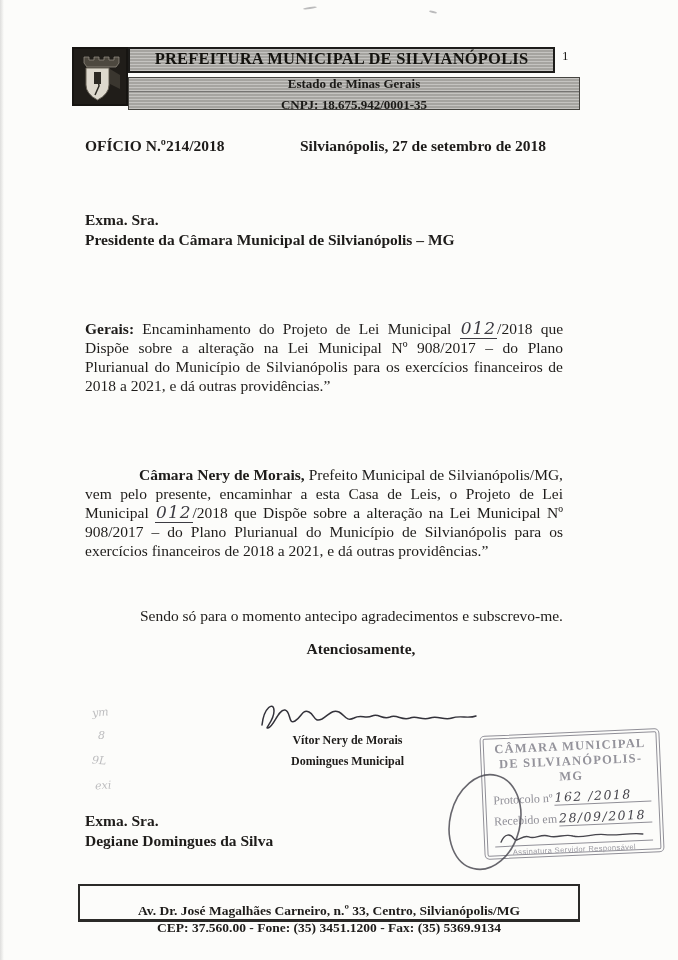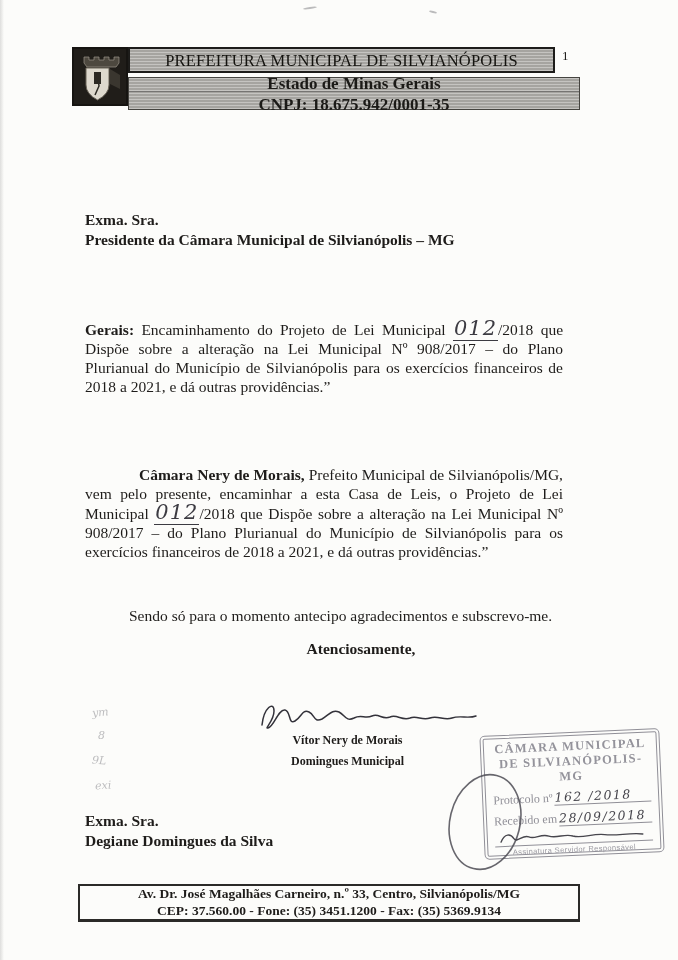--- a/index.html
+++ b/index.html
@@ -17,50 +17,50 @@
   
   .emblem { position:absolute; left:72px; top:47px; width:56px; height:59px; }
   .bar-texture {
     background-color:#b2b0ac;
     background-image:
       repeating-linear-gradient(180deg, rgba(255,255,255,.25) 0 1px, rgba(0,0,0,.07) 1px 3px);
   }
   .title-bar {
     position:absolute; left:128px; top:47px; width:427px; height:26px;
     border:2px solid #1d1c1a; box-sizing:border-box;
-    display:flex; align-items:flex-end; justify-content:center;
-    font-weight:normal; font-size:16.5px; letter-spacing:.2px; white-space:nowrap;
+    display:flex; align-items:flex-start; justify-content:center;
+    font-weight:bold; font-size:16.5px; letter-spacing:.2px; white-space:nowrap;
     color:#14130f;
   }
   .page-num { position:absolute; left:562px; top:48px; font-size:13px; }
   .sub-bar {
     position:absolute; left:128px; top:77px; width:452px; height:33px;
     border:1px solid #454440; box-sizing:border-box;
     display:flex; flex-direction:column; align-items:center; justify-content:center;
-    font-weight:bold; font-size:17px; line-height:15px; color:#1b1a17;gap:6px;
+    font-weight:bold; font-size:13px; line-height:15px; color:#1b1a17;gap:6px;
   }
   .sub-bar::after { content:""; position:absolute; left:0; top:13px; width:100%; height:1px;
     background:rgba(30,30,30,.35); }
 
   
   .ref-row { position:absolute; left:85px; top:137px; width:490px; height:20px; font-weight:bold; font-size:15.5px; }
   .ref-row .oficio   { position:absolute; left:0; }
   .ref-row .dateline { position:absolute; left:215px; }
 
   
   .addr-top { position:absolute; left:85px; top:210px; font-weight:bold; font-size:15.5px; line-height:20px; }
   .para { font-size:15.5px; line-height:19.2px; text-align:justify; }
   .subject  { position:absolute; left:85px; top:303px; width:478px; }
   .body-p1  { position:absolute; left:85px; top:449px; width:478px; text-indent:54px; }
-  .body-p2  { position:absolute; left:85px; top:562px; width:478px; text-indent:44px; text-align:left;margin-top:44px; }
+  .body-p2  { position:absolute; left:85px; top:562px; width:478px; text-indent:44px; text-align:right;margin-top:44px; }
   .closing  { position:absolute; left:85px; top:640px; width:552px; text-align:center; font-size:15.5px;font-weight:bold; }
 
   .hw-num {
     font-family:"DejaVu Serif", serif; font-style:italic; color:#3c3b42;
-    border-bottom:1px solid #3c3b42; padding:0 1px; letter-spacing:1px; font-size:21px;
+    border-bottom:1px solid #3c3b42; padding:0 1px; letter-spacing:1px; font-size:17px;
   }
 
   
   .sig-scrawl { position:absolute; left:252px; top:697px; }
   .sig-block  { position:absolute; left:240px; top:730px; width:215px; text-align:center;
     font-weight:bold; font-size:12px; line-height:21px; }
 
   
   .stamp {
     position:absolute; left:482px; top:732px; width:180px; height:124px;
@@ -78,21 +78,21 @@
   .stamp .sigline { border-bottom:1.2px solid #908f97; margin-top:2px; height:15px; }
   .stamp .caption { text-align:center; font-size:7.5px; letter-spacing:.4px; margin-top:1px;
     font-family:"Liberation Sans", sans-serif; color:#9a99a1; }
   .stamp-oval { position:absolute; left:428px; top:770px; }
 
   
   .addr-bottom { position:absolute; left:85px; top:811px; font-weight:bold; font-size:15.5px; line-height:19.5px; }
   .footer-box {
     position:absolute; left:78px; top:884px; width:502px; height:38px; box-sizing:border-box;
     border:2px solid #2b2a28; border-bottom-width:3px;
-    text-align:center; font-weight:bold; font-size:13.5px; line-height:16.5px; padding-top:0;
+    text-align:center; font-weight:bold; font-size:13.5px; line-height:16.5px; padding-top:17px;
   }
 
   
   .artifact { position:absolute; color:rgba(110,110,118,.45);
     font-family:"DejaVu Serif", serif; font-style:italic; font-size:11px; }
   .a0 { left:92px; top:706px; transform:rotate(-6deg); }
   .a1 { left:98px; top:729px; }
   .a2 { left:92px; top:754px; transform:rotate(4deg); }
   .a3 { left:95px; top:779px; transform:rotate(-3deg); }
 </style>
@@ -117,20 +117,24 @@
   </div>
   <div class="title-bar bar-texture">
     <span>PREFEITURA MUNICIPAL DE SILVIANÓPOLIS</span>
   </div>
   <div class="page-num">1</div>
   <div class="sub-bar bar-texture">
     <span>Estado de Minas Gerais</span>
     <span>CNPJ: 18.675.942/0001-35</span>
   </div>
 
+  <div class="ref-row">
+    <span class="oficio">OFÍCIO N.º214/2018</span>
+    <span class="dateline">Silvianópolis, 27 de setembro de 2018</span>
+  </div>
 
   <div class="addr-top">
     <div>Exma. Sra.</div>
     <div>Presidente da Câmara Municipal de Silvianópolis – MG</div>
   </div>
 
   <p class="para subject"><b>Gerais:</b>
     <span>Encaminhamento do Projeto de Lei Municipal</span>
     <span class="hw-num">012</span><span>/2018 que Dispõe sobre a alteração na Lei Municipal Nº 908/2017 – do Plano Plurianual do Município de Silvianópolis para os exercícios financeiros de 2018 a 2021, e dá outras providências.”</span></p>
 

